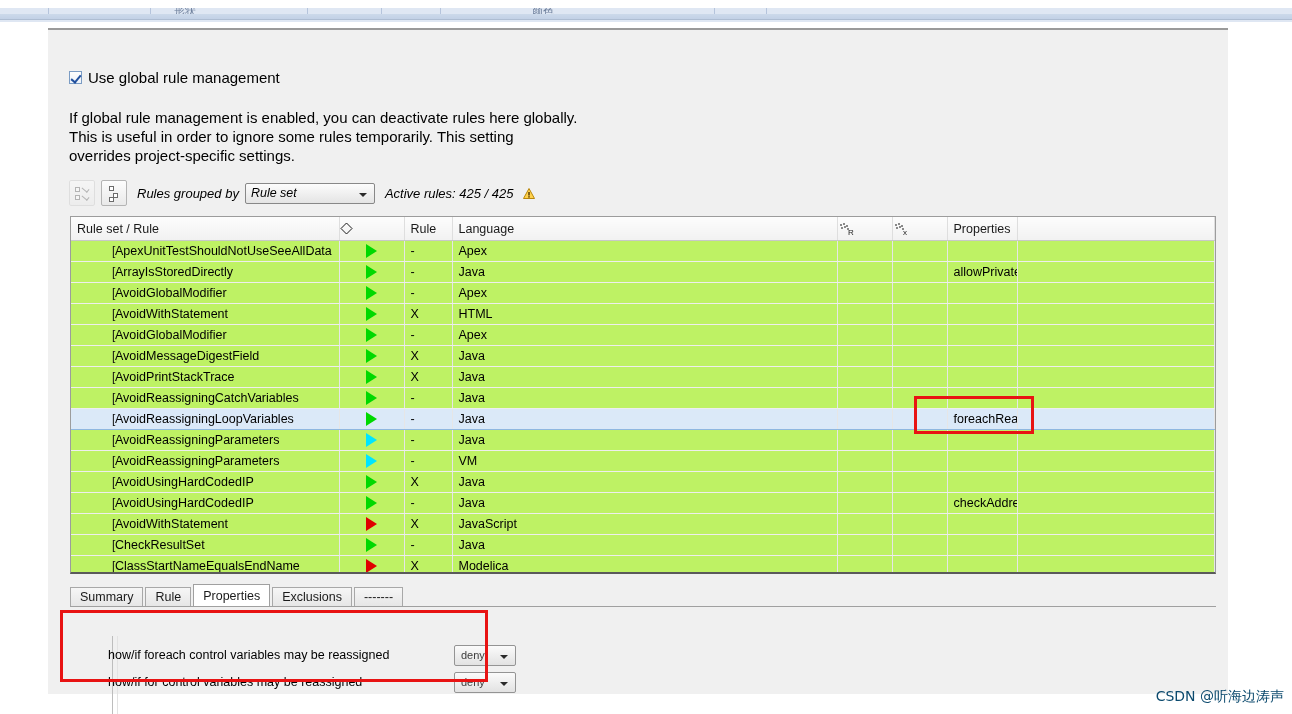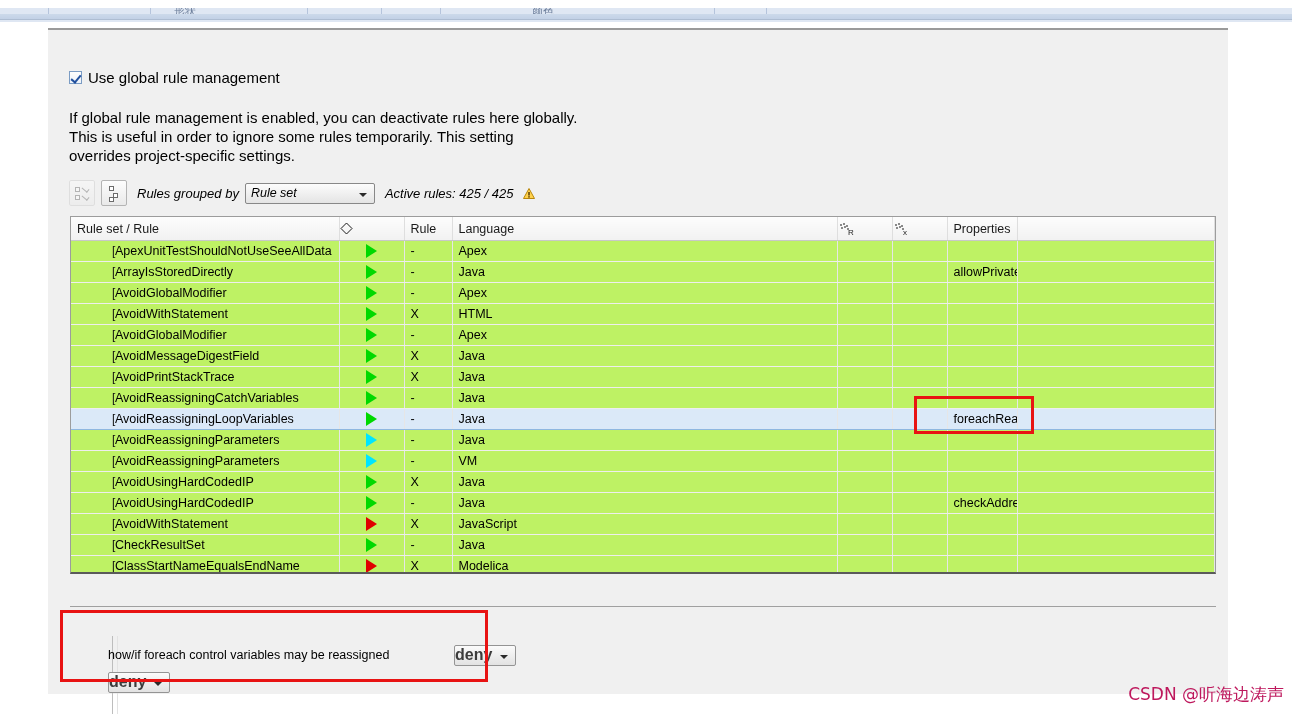--- a/index.html
+++ b/index.html
@@ -313,23 +313,23 @@
   }
   .prop-combo {
     width: 62px; height: 21px;
     border: 1px solid #949494;
     background: linear-gradient(#fbfbfb, #e2e2e2);
     box-sizing: border-box;
     position: relative;
     border-radius: 2px;
     display: flex;
     align-items: center;
-    font-size: 16px;
+    padding-left: 6px;
+    font-size: 11px;
     color: #3c3c3c;
-    font-weight: bold;
   }
   .prop-combo .caret {
     position: absolute;
     right: 7px; top: 9px;
     width: 0; height: 0;
     border-left: 4px solid transparent;
     border-right: 4px solid transparent;
     border-top: 4px solid #2a2a2a;
   }
 
@@ -340,22 +340,22 @@
     width: 4px; height: 78px;
     border-left: 1px solid #bdbdbd;
     border-right: 1px solid #e3e3e3;
   }
 
   
   .watermark {
     position: absolute;
     right: 8px; bottom: 8px;
     font-family: "DejaVu Sans", sans-serif;
-    font-size: 17px;
-    color: #be185d;
+    font-size: 14px;
+    color: #0c4a6e;
     white-space: nowrap;
   }
 </style>
 </head>
 <body>
 
 <div class="top-strip">
   <div class="tick" style="left:48px"></div>
   <div class="tick" style="left:150px"></div>
   <div class="tick" style="left:307px"></div>
@@ -635,32 +635,40 @@
             <td></td>
             <td></td>
             <td></td>
           </tr>
         </tbody>
     </table>
   </div>
 
   <div class="redbox" style="left:866px; top:366px; width:120px; height:38px;"></div>
 
+  <div class="tabs" id="tab-strip">
+      <div class="tab">Summary</div>
+      <div class="tab">Rule</div>
+      <div class="tab active">Properties</div>
+      <div class="tab">Exclusions</div>
+      <div class="tab dashes">-------</div>
+    </div>
   <div class="tab-body"></div>
 
   <div class="props-rail"></div>
   <div class="props" id="props-list">
       <div class="prop-row">
         <div class="prop-label">how/if foreach control variables may be reassigned</div>
         <div class="prop-combo">
           <span>deny</span>
           <span class="caret"></span>
         </div>
       </div>
       <div class="prop-row">
+        <div class="prop-label">how/if for control variables may be reassigned</div>
         <div class="prop-combo">
           <span>deny</span>
           <span class="caret"></span>
         </div>
       </div>
     </div>
 
   <div class="redbox" style="left:12px; top:580px; width:428px; height:72px;"></div>
 </div>
 

